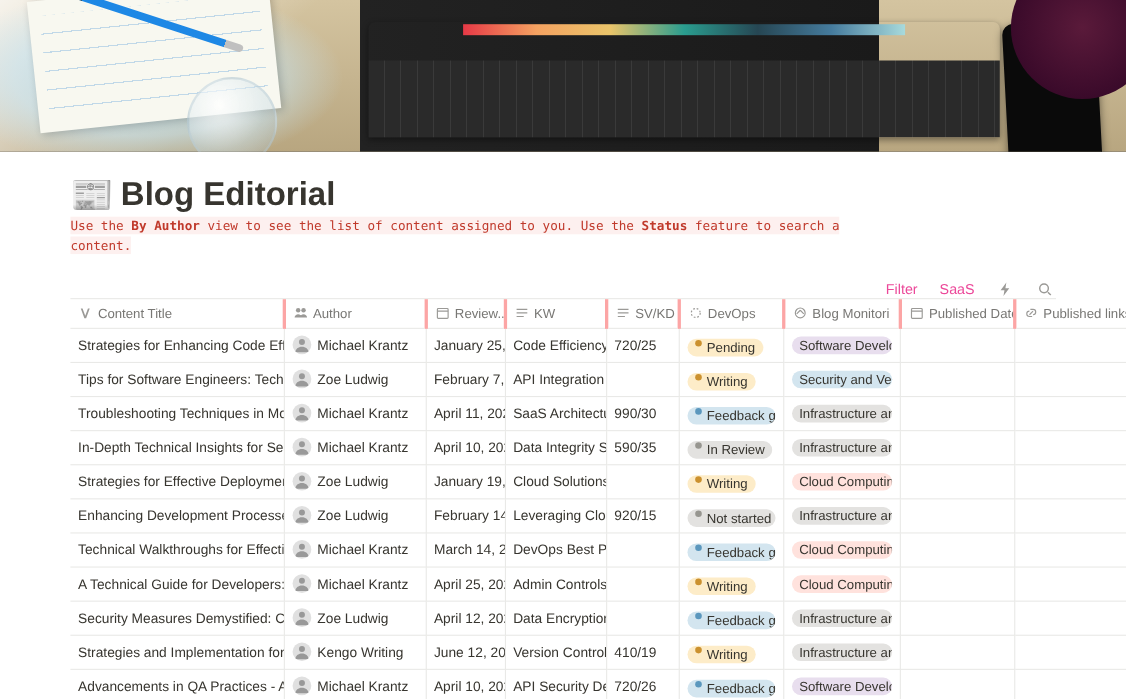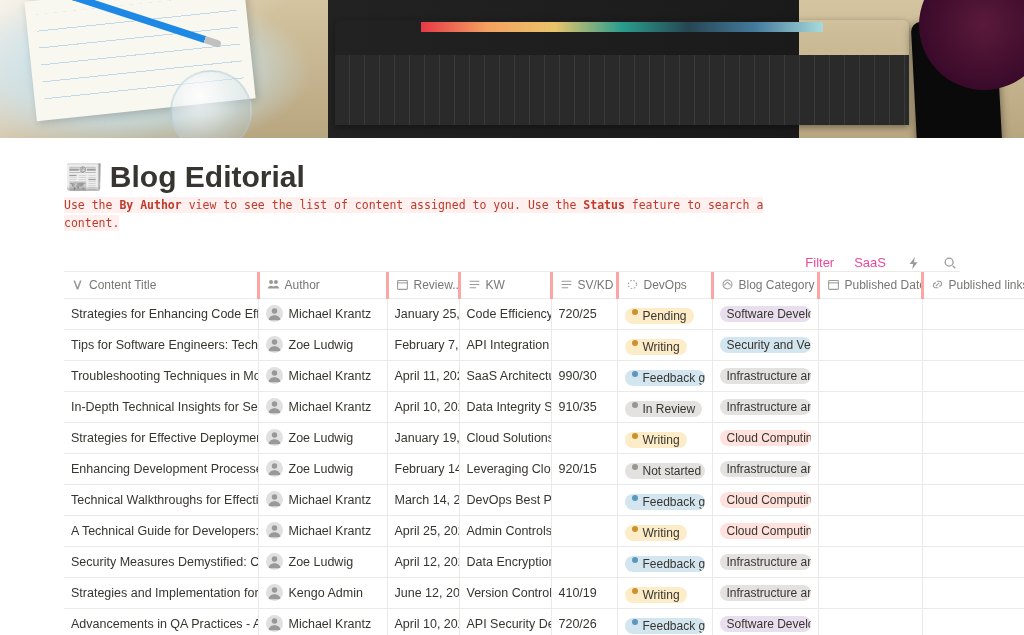--- a/index.html
+++ b/index.html
@@ -159,21 +159,21 @@
               </svg>
               <span>DevOps</span>
             </div>
           </th>
         <th>
             <div class="hdr">
               <svg viewBox="0 0 16 16">
                 <circle cx="8" cy="8" r="5.5" fill="none" stroke="#9b9a97" stroke-width="1.3"></circle>
                 <path d="M5 8l4-4M5 8l4 4" stroke="#9b9a97" stroke-width="1.3" transform="rotate(90 8 8)"></path>
               </svg>
-              <span>Blog Category</span>
+              <span>Blog Monitori</span>
             </div>
           </th>
         <th>
             <div class="hdr">
               <svg viewBox="0 0 16 16">
                 <rect x="2" y="3" width="12" height="11" rx="1" fill="none" stroke="#9b9a97" stroke-width="1.3"></rect>
                 <path d="M2 6h12" stroke="#9b9a97" stroke-width="1.3"></path>
               </svg>
               <span>Published Date</span>
             </div>
@@ -260,21 +260,21 @@
                 <svg viewBox="0 0 20 20">
                   <circle cx="10" cy="7" r="3.2" fill="#999"></circle>
                   <path d="M3 18c0-3.5 3-6 7-6s7 2.5 7 6" fill="#999"></path>
                 </svg>
               </span>
               <span>Michael Krantz</span>
             </div>
           </td>
           <td>April 10, 2024</td>
           <td>Data Integrity Secu</td>
-          <td>910/35</td>
+          <td>590/35</td>
           <td><span class="tag" style="background:#e3e2e0"><span class="dot" style="background:#979690"></span>In Review</span></td>
           <td><span class="tag" style="background:#e3e2e0">Infrastructure an...</span></td>
           <td></td>
           <td style="border-right:none;"></td>
         </tr>
         <tr>
           <td>Strategies for Effective Deployment: Cor</td>
           <td>
             <div class="author-cell">
               <span class="avatar">
@@ -381,21 +381,21 @@
         <tr>
           <td>Strategies and Implementation for Zero</td>
           <td>
             <div class="author-cell">
               <span class="avatar">
                 <svg viewBox="0 0 20 20">
                   <circle cx="10" cy="7" r="3.2" fill="#999"></circle>
                   <path d="M3 18c0-3.5 3-6 7-6s7 2.5 7 6" fill="#999"></path>
                 </svg>
               </span>
-              <span>Kengo Admin</span>
+              <span>Kengo Writing</span>
             </div>
           </td>
           <td>June 12, 202</td>
           <td>Version Control Git</td>
           <td>410/19</td>
           <td><span class="tag" style="background:#fdecc8"><span class="dot" style="background:#cb912f"></span>Writing</span></td>
           <td><span class="tag" style="background:#e3e2e0">Infrastructure an...</span></td>
           <td></td>
           <td style="border-right:none;"></td>
         </tr>

